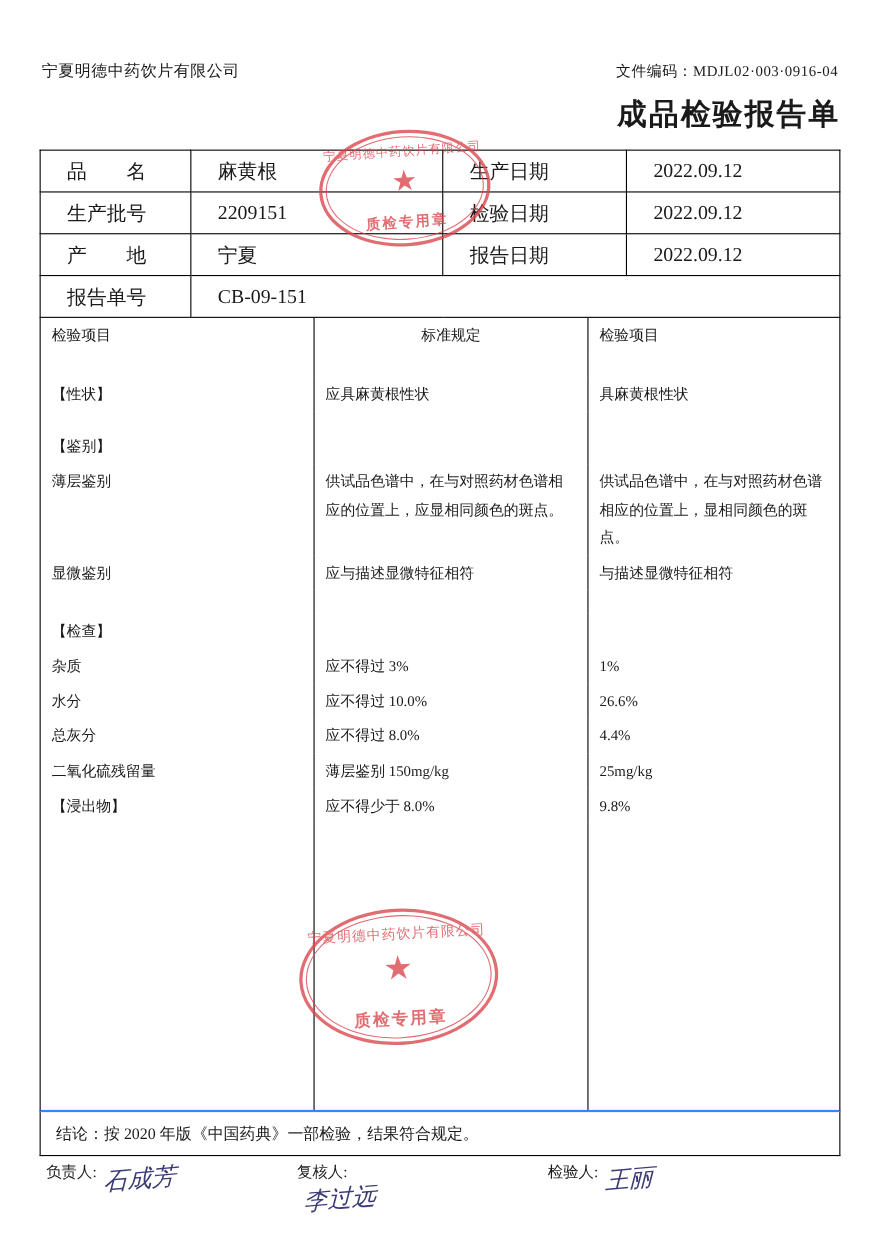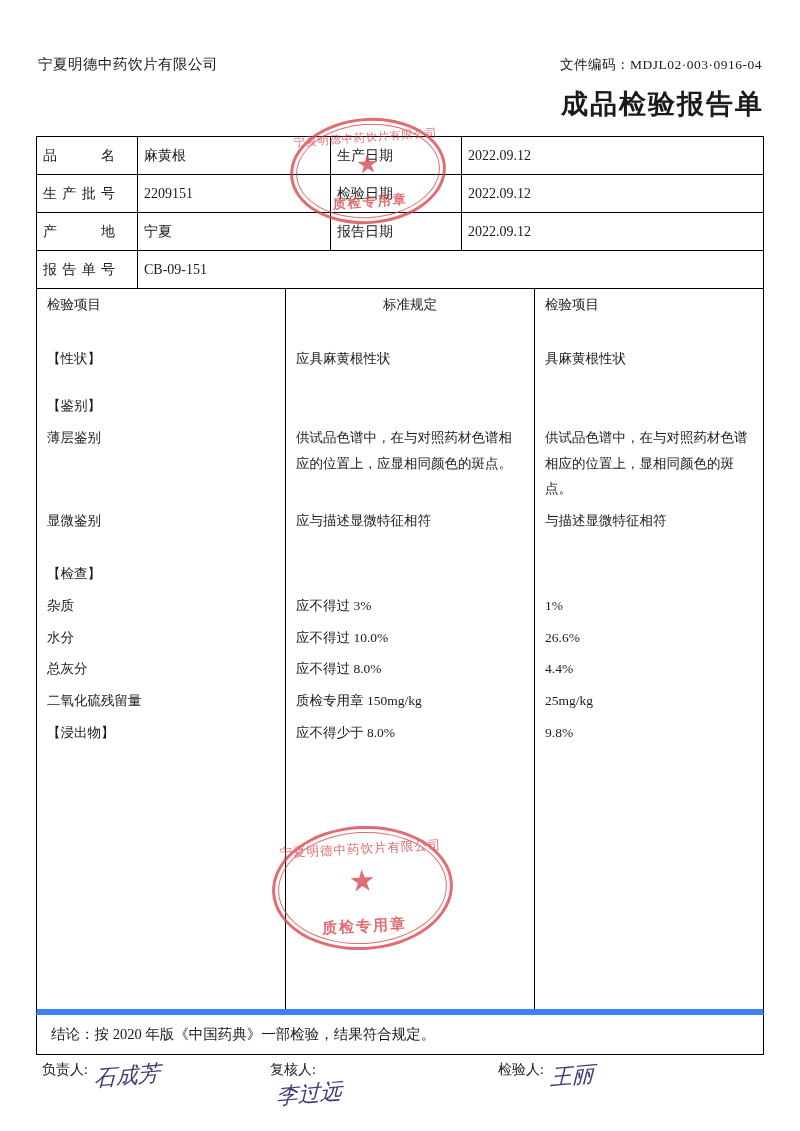--- a/index.html
+++ b/index.html
@@ -47,22 +47,22 @@
   }
 
   
   table.main {
     border-collapse: collapse;
     width: 100%;
     table-layout: fixed;
   }
   table.main td {
     border: 1px solid #000;
-    font-size: 14px;
-    padding: 6px 6px;
+    font-size: 18px;
+    padding: 6px 24px;
     vertical-align: middle;
     height: 25px;
   }
   .lbl {
     width: 88px;
     white-space: nowrap;
   }
   .lbl-sp {
     display: inline-block;
     width: 72px;
@@ -75,21 +75,21 @@
 
   .rep-no-val {
     text-align: left;
     padding-left: 122px;
   }
 
   
   .items-wrap {
     border-left: 1px solid #000;
     border-right: 1px solid #000;
-    border-bottom: 6px solid #3b82f6;
+    border-bottom: 2px solid #3b82f6;
     position: relative;
   }
   table.items {
     border-collapse: collapse;
     width: 100%;
     table-layout: fixed;
   }
   table.items td {
     font-size: 13.5px;
     vertical-align: top;
@@ -324,21 +324,21 @@
       </tr>
 
       <tr>
         <td class="c1">总灰分</td>
         <td class="c2">应不得过 8.0%</td>
         <td class="c3">4.4%</td>
       </tr>
 
       <tr>
         <td class="c1">二氧化硫残留量</td>
-        <td class="c2">质检专用章 150mg/kg</td>
+        <td class="c2">薄层鉴别 150mg/kg</td>
         <td class="c3">25mg/kg</td>
       </tr>
 
       <tr>
         <td class="c1 bracket">【浸出物】</td>
         <td class="c2">应不得少于 8.0%</td>
         <td class="c3">9.8%</td>
       </tr>
 
       <tr class="filler">

